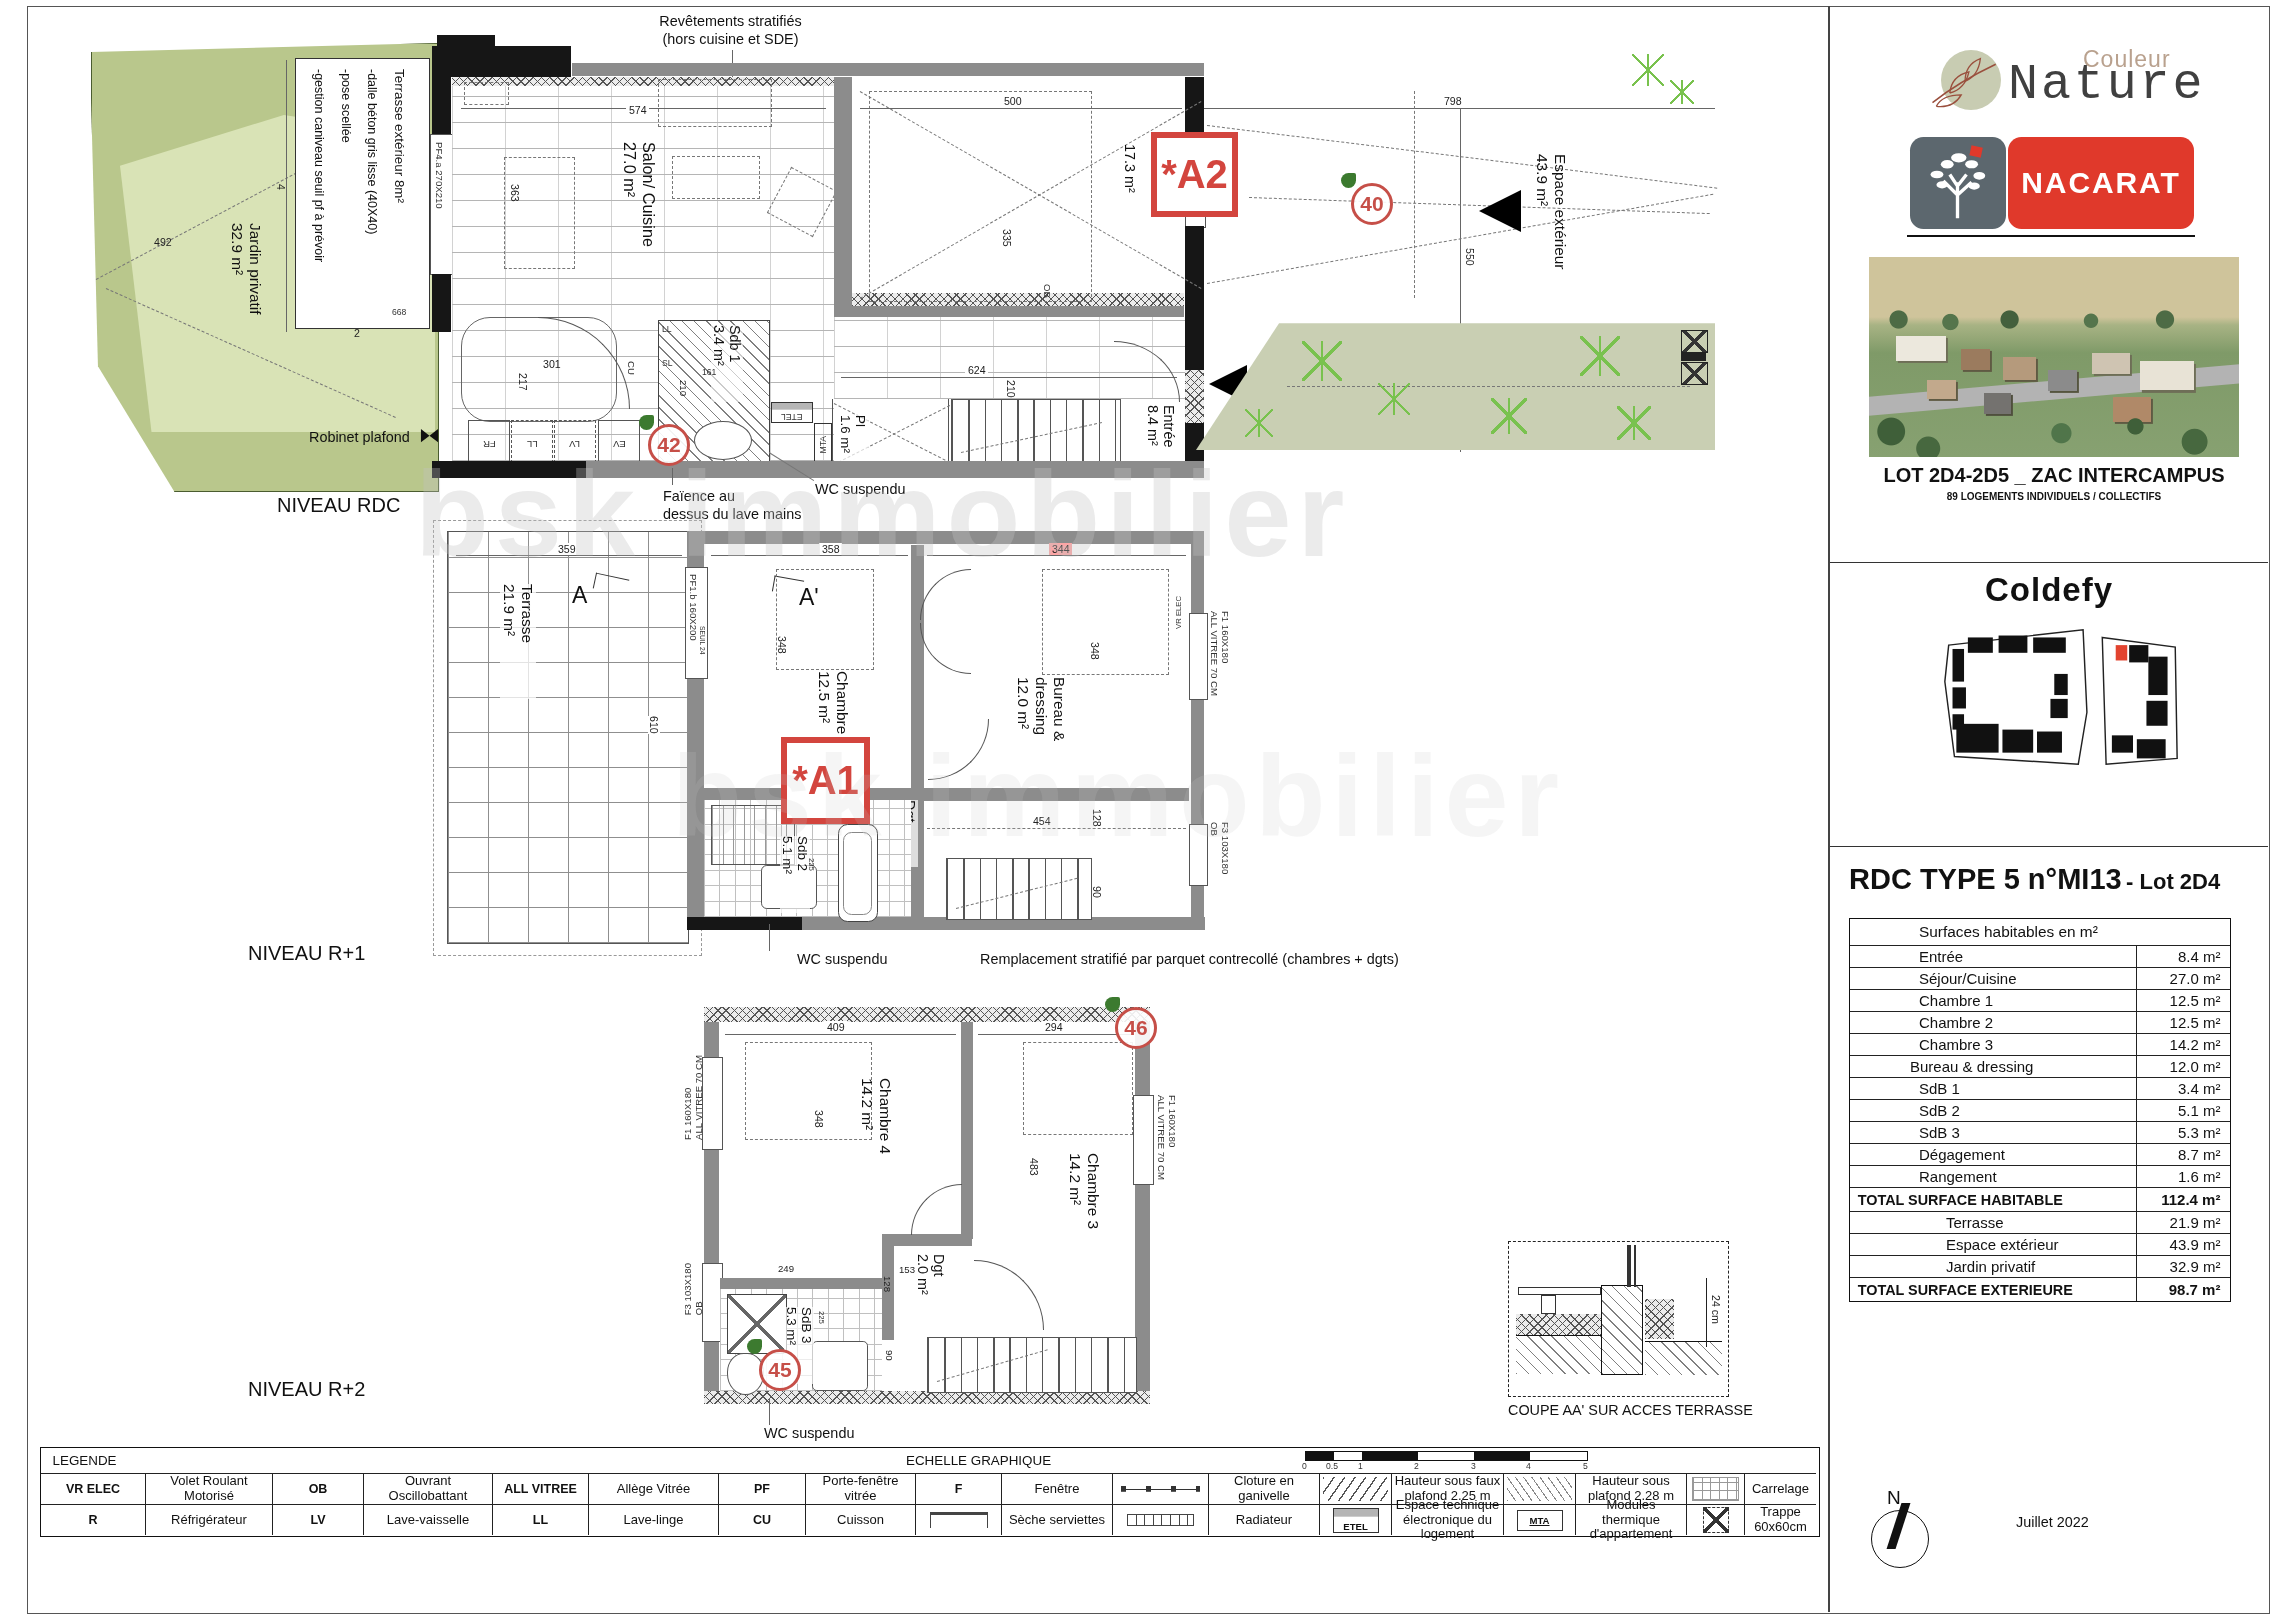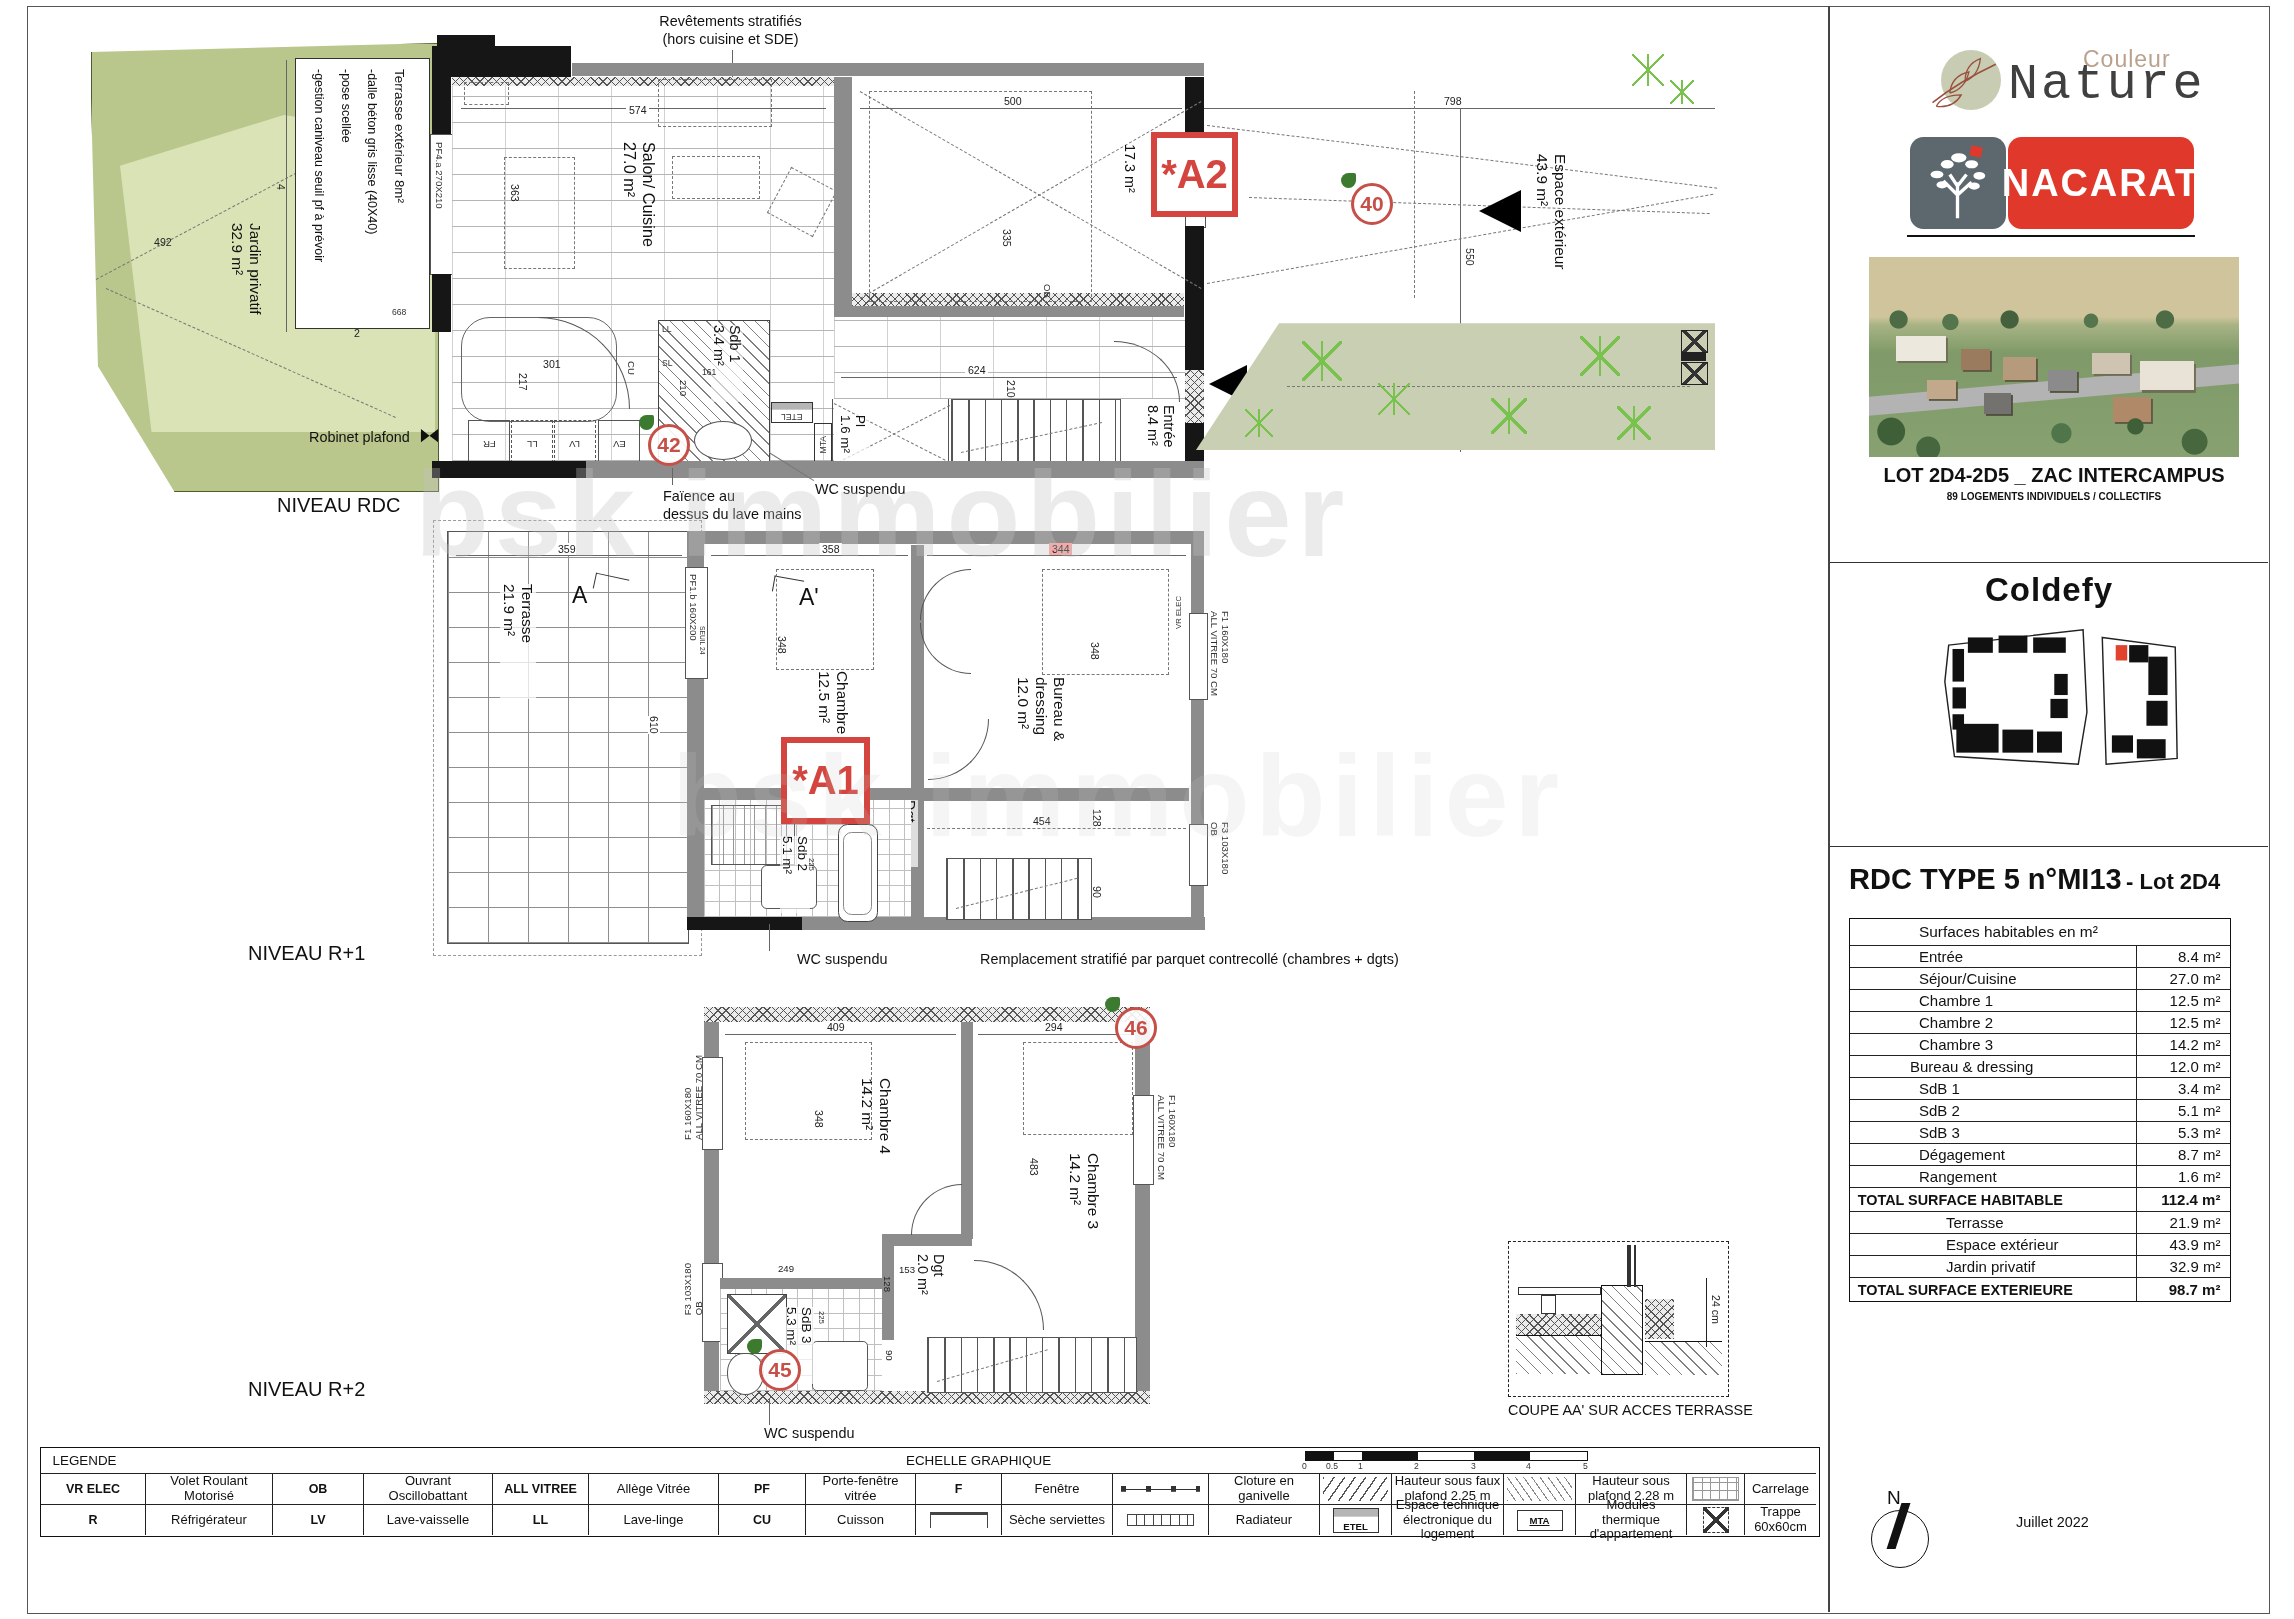--- a/index.html
+++ b/index.html
@@ -521,21 +521,21 @@
         <ellipse cx="22" cy="16" rx="5" ry="3.4"></ellipse>
       <ellipse cx="31" cy="11" rx="6" ry="3.6"></ellipse>
         <ellipse cx="41" cy="16" rx="5" ry="3.2"></ellipse>
       <ellipse cx="47" cy="25" rx="4.6" ry="3"></ellipse>
         <ellipse cx="18" cy="32" rx="4.4" ry="2.8"></ellipse>
       <ellipse cx="43" cy="33" rx="4.4" ry="2.8"></ellipse>
     </g>
     <rect x="40" y="2" width="9" height="8" fill="#e0392b" transform="rotate(12 44 6)"></rect>
   </svg>
   <div class="abs" style="left:2008px;top:137px;width:186px;height:92px;background:#e0392b;border-radius:13.4px;display:flex;align-items:center;justify-content:center">
-    <span style="color:#fff;font-weight:bold;font-size:38px;letter-spacing:1.9px">NACARAT</span>
+    <span style="color:#fff;font-weight:bold;font-size:30px;letter-spacing:1.9px">NACARAT</span>
   </div>
   <div class="abs" style="left:1907px;top:235px;width:288px;height:1.9px;background:#111"></div>
 
   <div class="abs" style="left:1869px;top:257px;width:370px;height:200px;background:linear-gradient(180deg,#cfc49b 0%,#cfc49b 30%,#a8b384 34%,#7f9a68 48%,#87a171 100%);overflow:hidden">
     <div class="abs" style="left:-9.6px;top:123px;width:403px;height:19px;background:#b3b3b3;transform:rotate(-5deg)"></div>
     <div class="abs" style="left:0;top:50px;width:370px;height:25px;background:radial-gradient(circle at 8% 50%,#4d6b45 0 8.6px,transparent 9.6px),radial-gradient(circle at 22% 60%,#55754c 0 7.7px,transparent 8.6px),radial-gradient(circle at 38% 50%,#44603d 0 8.6px,transparent 9.6px),radial-gradient(circle at 60% 55%,#55754c 0 6.7px,transparent 7.7px),radial-gradient(circle at 80% 50%,#4d6b45 0 8.6px,transparent 9.6px)"></div>
     <div class="abs" style="left:27px;top:79px;width:50px;height:25px;background:#ece8dd;box-shadow:1.9px 1.9px 0 #6e6e57"></div>
     <div class="abs" style="left:92px;top:92px;width:29px;height:21px;background:#9b7b5e;box-shadow:1.9px 1.9px 0 #5f5a43"></div>
     <div class="abs" style="left:134px;top:100px;width:33px;height:23px;background:#b59a7c;box-shadow:1.9px 1.9px 0 #5f5a43"></div>
     <div class="abs" style="left:179px;top:113px;width:29px;height:21px;background:#8b8b8b;box-shadow:1.9px 1.9px 0 #55553f"></div>

